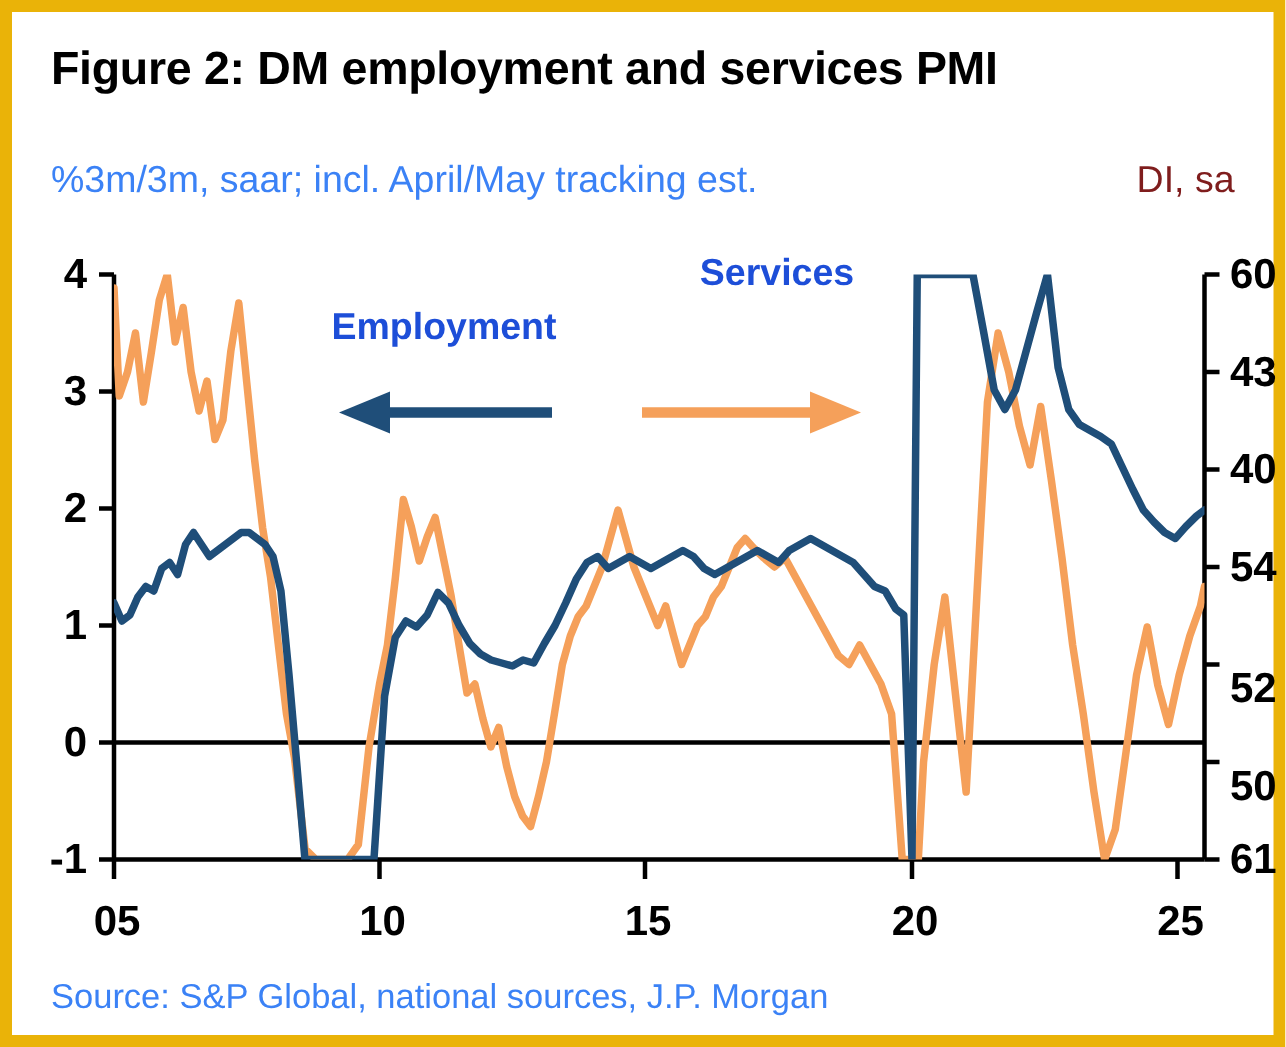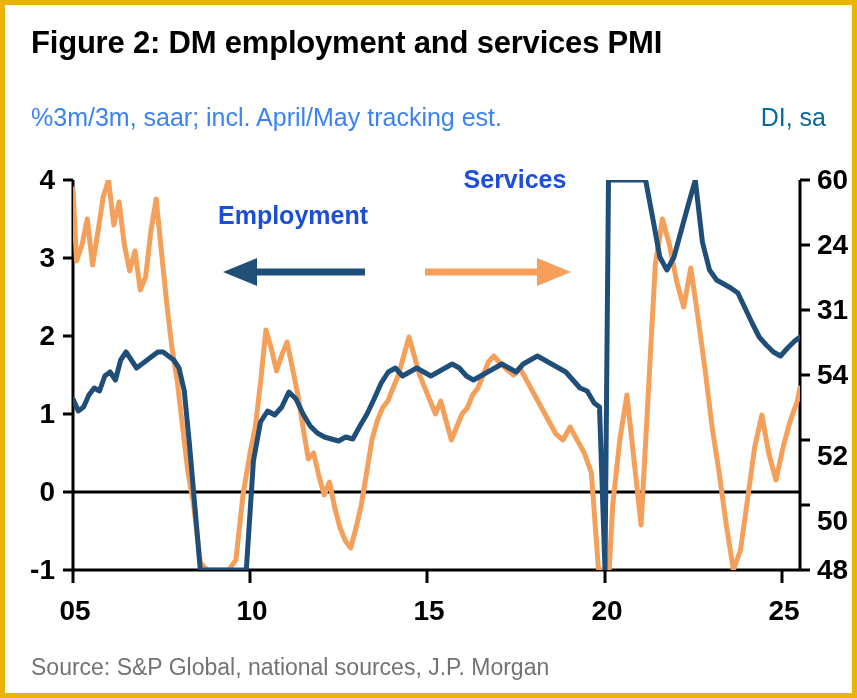--- a/index.html
+++ b/index.html
@@ -12,21 +12,21 @@
     height: 698px;
     font-family: "Liberation Sans", sans-serif;
     overflow: hidden;
   }
   #figure {
     position: relative;
     width: 857px;
     height: 698px;
     box-sizing: border-box;
     background: #ffffff;
-    border: 5px solid #eab308;
+    border: 8px solid #eab308;
   }
   #title {
     position: absolute;
     left: 26px;
     top: 20px;
     font-size: 31px;
     font-weight: bold;
     color: #000000;
     letter-spacing: -0.2px;
     white-space: nowrap;
@@ -37,36 +37,36 @@
     top: 98px;
     font-size: 25px;
     color: #3b82f6;
     white-space: nowrap;
   }
   #subtitle-right {
     position: absolute;
     right: 26px;
     top: 98px;
     font-size: 25px;
-    color: #0369a1;
+    color: #7f1d1d;
     white-space: nowrap;
   }
   #plot-wrap {
     position: absolute;
     left: 0;
     top: 0;
     width: 857px;
     height: 698px;
   }
   #source {
     position: absolute;
     left: 26px;
     bottom: 12px;
     font-size: 23px;
-    color: #737373;
+    color: #3b82f6;
     white-space: nowrap;
   }
   .axis-label {
     position: absolute;
     font-size: 28px;
     font-weight: bold;
     color: #000000;
     white-space: nowrap;
   }
   .y-left-label {
@@ -157,26 +157,26 @@
     </svg>
 
     <div class="axis-label y-left-label" style="left:14px; top:175px; width:36px;">4</div>
     <div class="axis-label y-left-label" style="left:14px; top:253px; width:36px;">3</div>
     <div class="axis-label y-left-label" style="left:14px; top:331px; width:36px;">2</div>
     <div class="axis-label y-left-label" style="left:14px; top:409px; width:36px;">1</div>
     <div class="axis-label y-left-label" style="left:14px; top:487px; width:36px;">0</div>
     <div class="axis-label y-left-label" style="left:6px; top:565px; width:44px;">-1</div>
 
     <div class="axis-label y-right-label" style="left:812px; top:175px;">60</div>
-    <div class="axis-label y-right-label" style="left:812px; top:240px;">24</div>
-    <div class="axis-label y-right-label" style="left:812px; top:305px;">31</div>
+    <div class="axis-label y-right-label" style="left:812px; top:240px;">43</div>
+    <div class="axis-label y-right-label" style="left:812px; top:305px;">40</div>
     <div class="axis-label y-right-label" style="left:812px; top:370px;">54</div>
     <div class="axis-label y-right-label" style="left:812px; top:451px;">52</div>
     <div class="axis-label y-right-label" style="left:812px; top:516px;">50</div>
-    <div class="axis-label y-right-label" style="left:812px; top:565px;">48</div>
+    <div class="axis-label y-right-label" style="left:812px; top:565px;">61</div>
 
     <div class="axis-label x-label" style="left:70px;">05</div>
     <div class="axis-label x-label" style="left:247px;">10</div>
     <div class="axis-label x-label" style="left:424px;">15</div>
     <div class="axis-label x-label" style="left:602px;">20</div>
     <div class="axis-label x-label" style="left:779px;">25</div>
 
     <div class="series-label" style="left:178px; top:196px; width:220px;">Employment</div>
     <div class="series-label" style="left:420px; top:160px; width:180px;">Services</div>
   </div>

